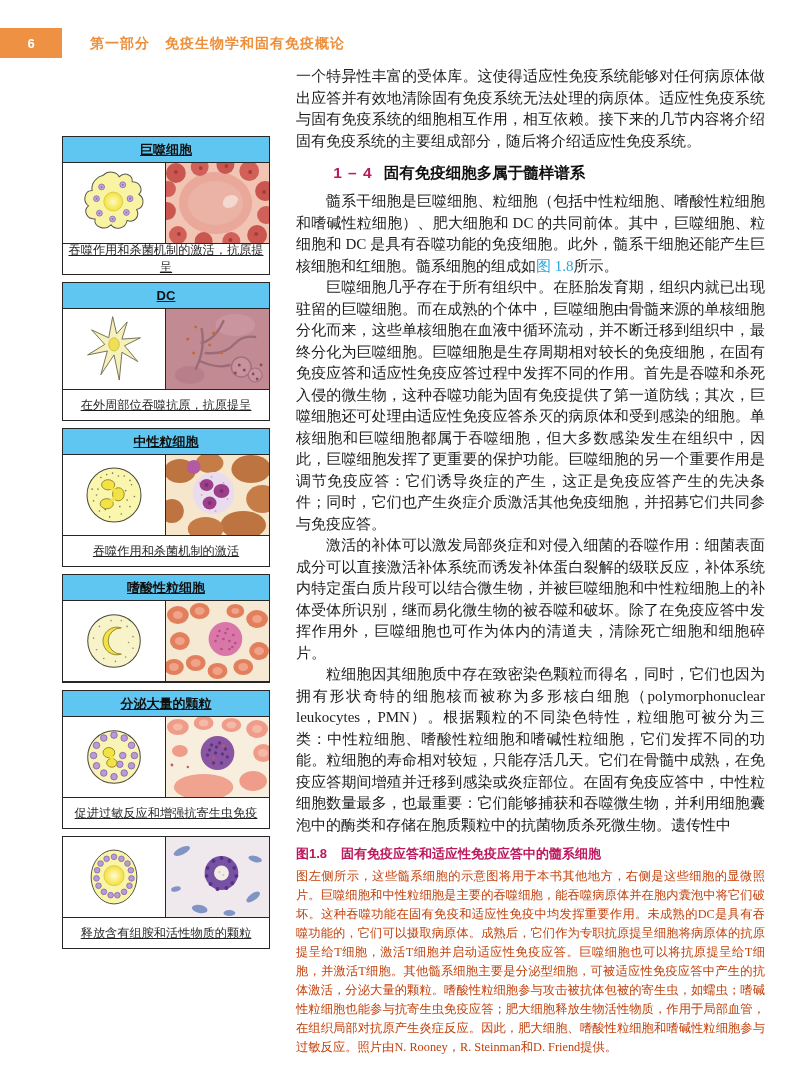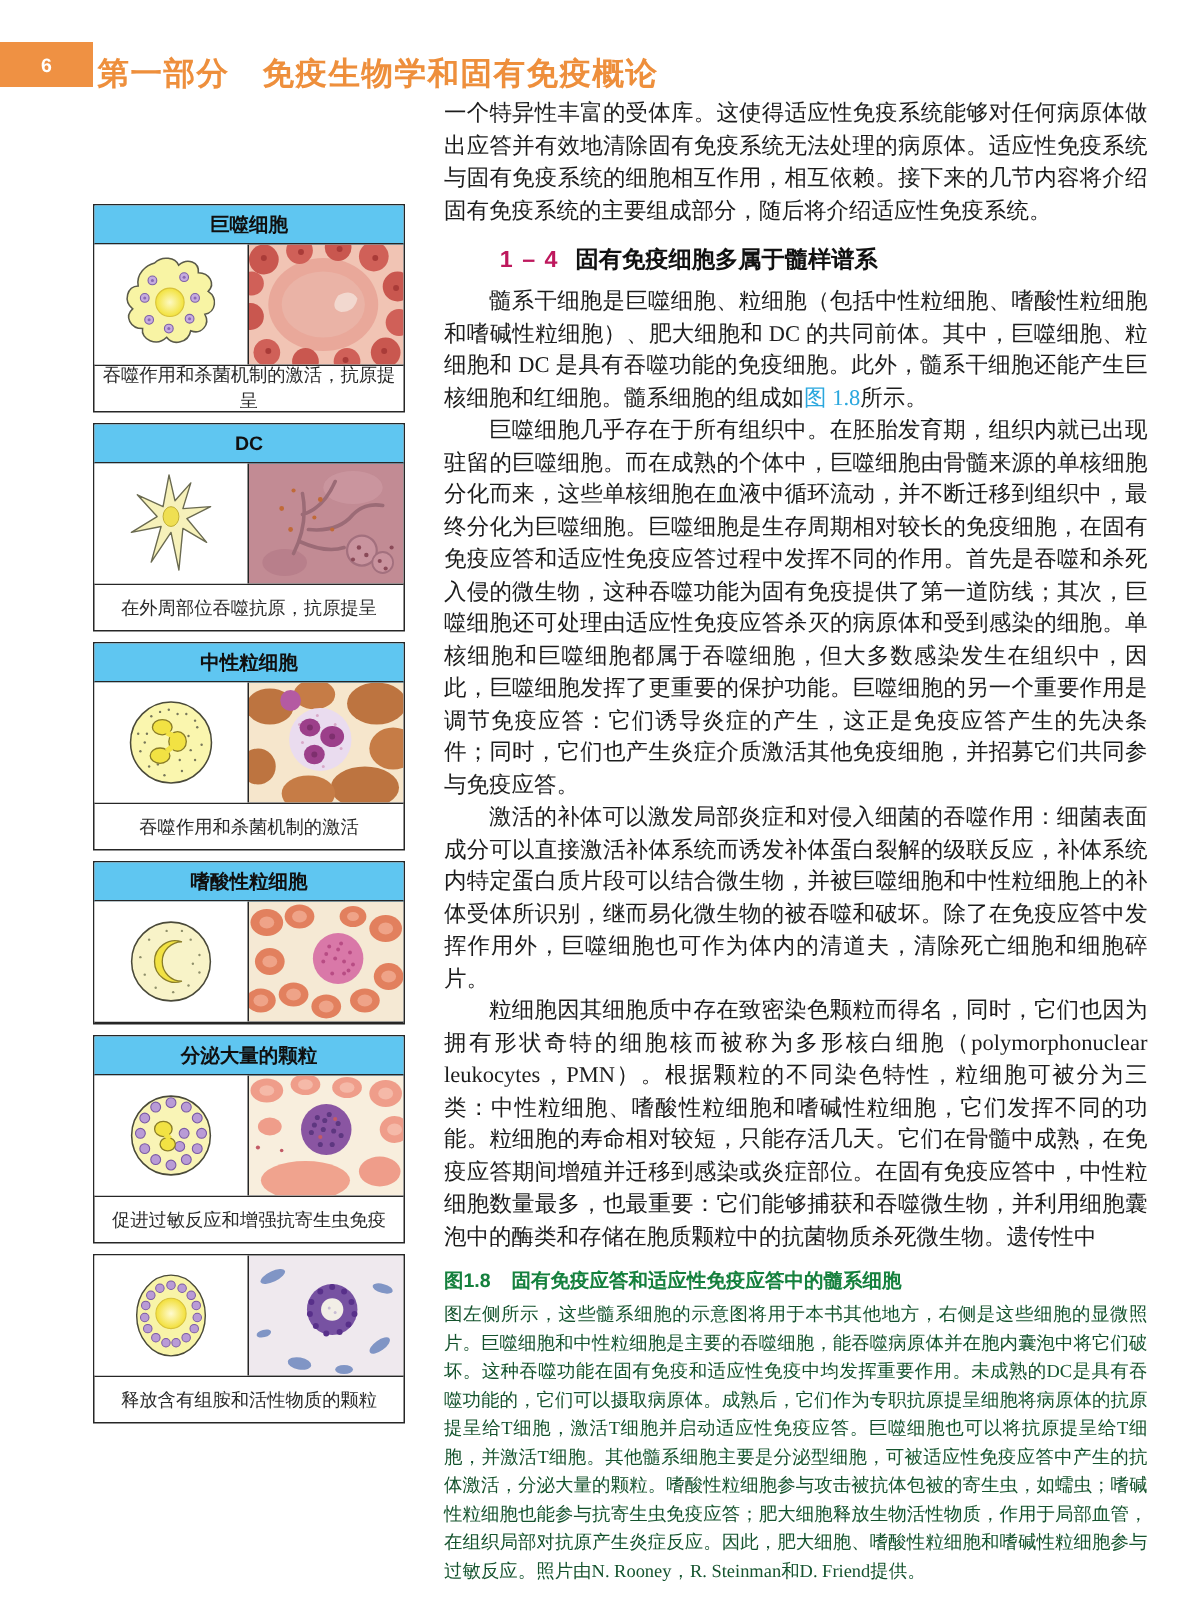--- a/index.html
+++ b/index.html
@@ -9,28 +9,28 @@
     font-family:"Liberation Serif", serif; color:#1a1a1a;
   }
   
   .pagenum-box {
     position:absolute; left:0; top:28px; width:62px; height:30px;
     background:#ef9143; color:#ffffff;
     font-family:"Liberation Sans", sans-serif; font-weight:bold; font-size:13px;
     display:flex; align-items:center; justify-content:center;
   }
   .part-title {
-    position:absolute; left:65px; top:35px;
+    position:absolute; left:90px; top:35px;
     color:#ee8f3c; font-family:"Liberation Sans", sans-serif;
-    font-weight:bold; font-size:21px; letter-spacing:1px;
+    font-weight:bold; font-size:14px; letter-spacing:1px;
   }
   
   .cells-col {
     position:absolute; left:62px; top:136px; width:208px;
-    display:flex; flex-direction:column; gap:7px;
+    display:flex; flex-direction:column; gap:7px;text-decoration:underline;
   }
   .panel { border:1.5px solid #262626; background:#fff; box-sizing:border-box; }
   .panel-header {
     height:25px; background:#5fc6f1; border-bottom:1.5px solid #262626;
     font-family:"Liberation Sans", sans-serif; font-weight:bold; font-size:13px; color:#101010;
     display:flex; align-items:center; justify-content:center;
   }
   .panel-images { display:flex; height:80px; border-bottom:1.5px solid #262626; }
   .cell-draw {
     width:50%; box-sizing:border-box; border-right:1.5px solid #262626;
@@ -52,26 +52,26 @@
   .no-indent { text-indent:0; }
   .section-heading {
     margin:11px 0 7px 2.4em; font-family:"Liberation Sans", sans-serif;
     font-size:15.5px; font-weight:bold; color:#111;
   }
   .sec-num { color:#be185d; margin-right:11px; letter-spacing:1px; }
   .figref { color:#2aa7de; text-decoration:none; cursor:pointer; }
   .figcap { margin:9px 0 0 0; }
   .figcap-title {
     font-family:"Liberation Sans", sans-serif; font-weight:bold;
-    font-size:13px; color:#15803d; margin-bottom:4px;
+    font-size:13px; color:#be185d; margin-bottom:4px;
   }
   .figcap-label { margin-right:14px; }
   .figcap-body {
     margin:0; font-size:12.3px; line-height:19px; text-align:justify;
-    color:#14532d;
+    color:#c2410c;
   }
 </style>
 </head>
 <body>
 
 <div class="page">
 
   <div class="pagenum-box">
     <span>6</span>
   </div>

